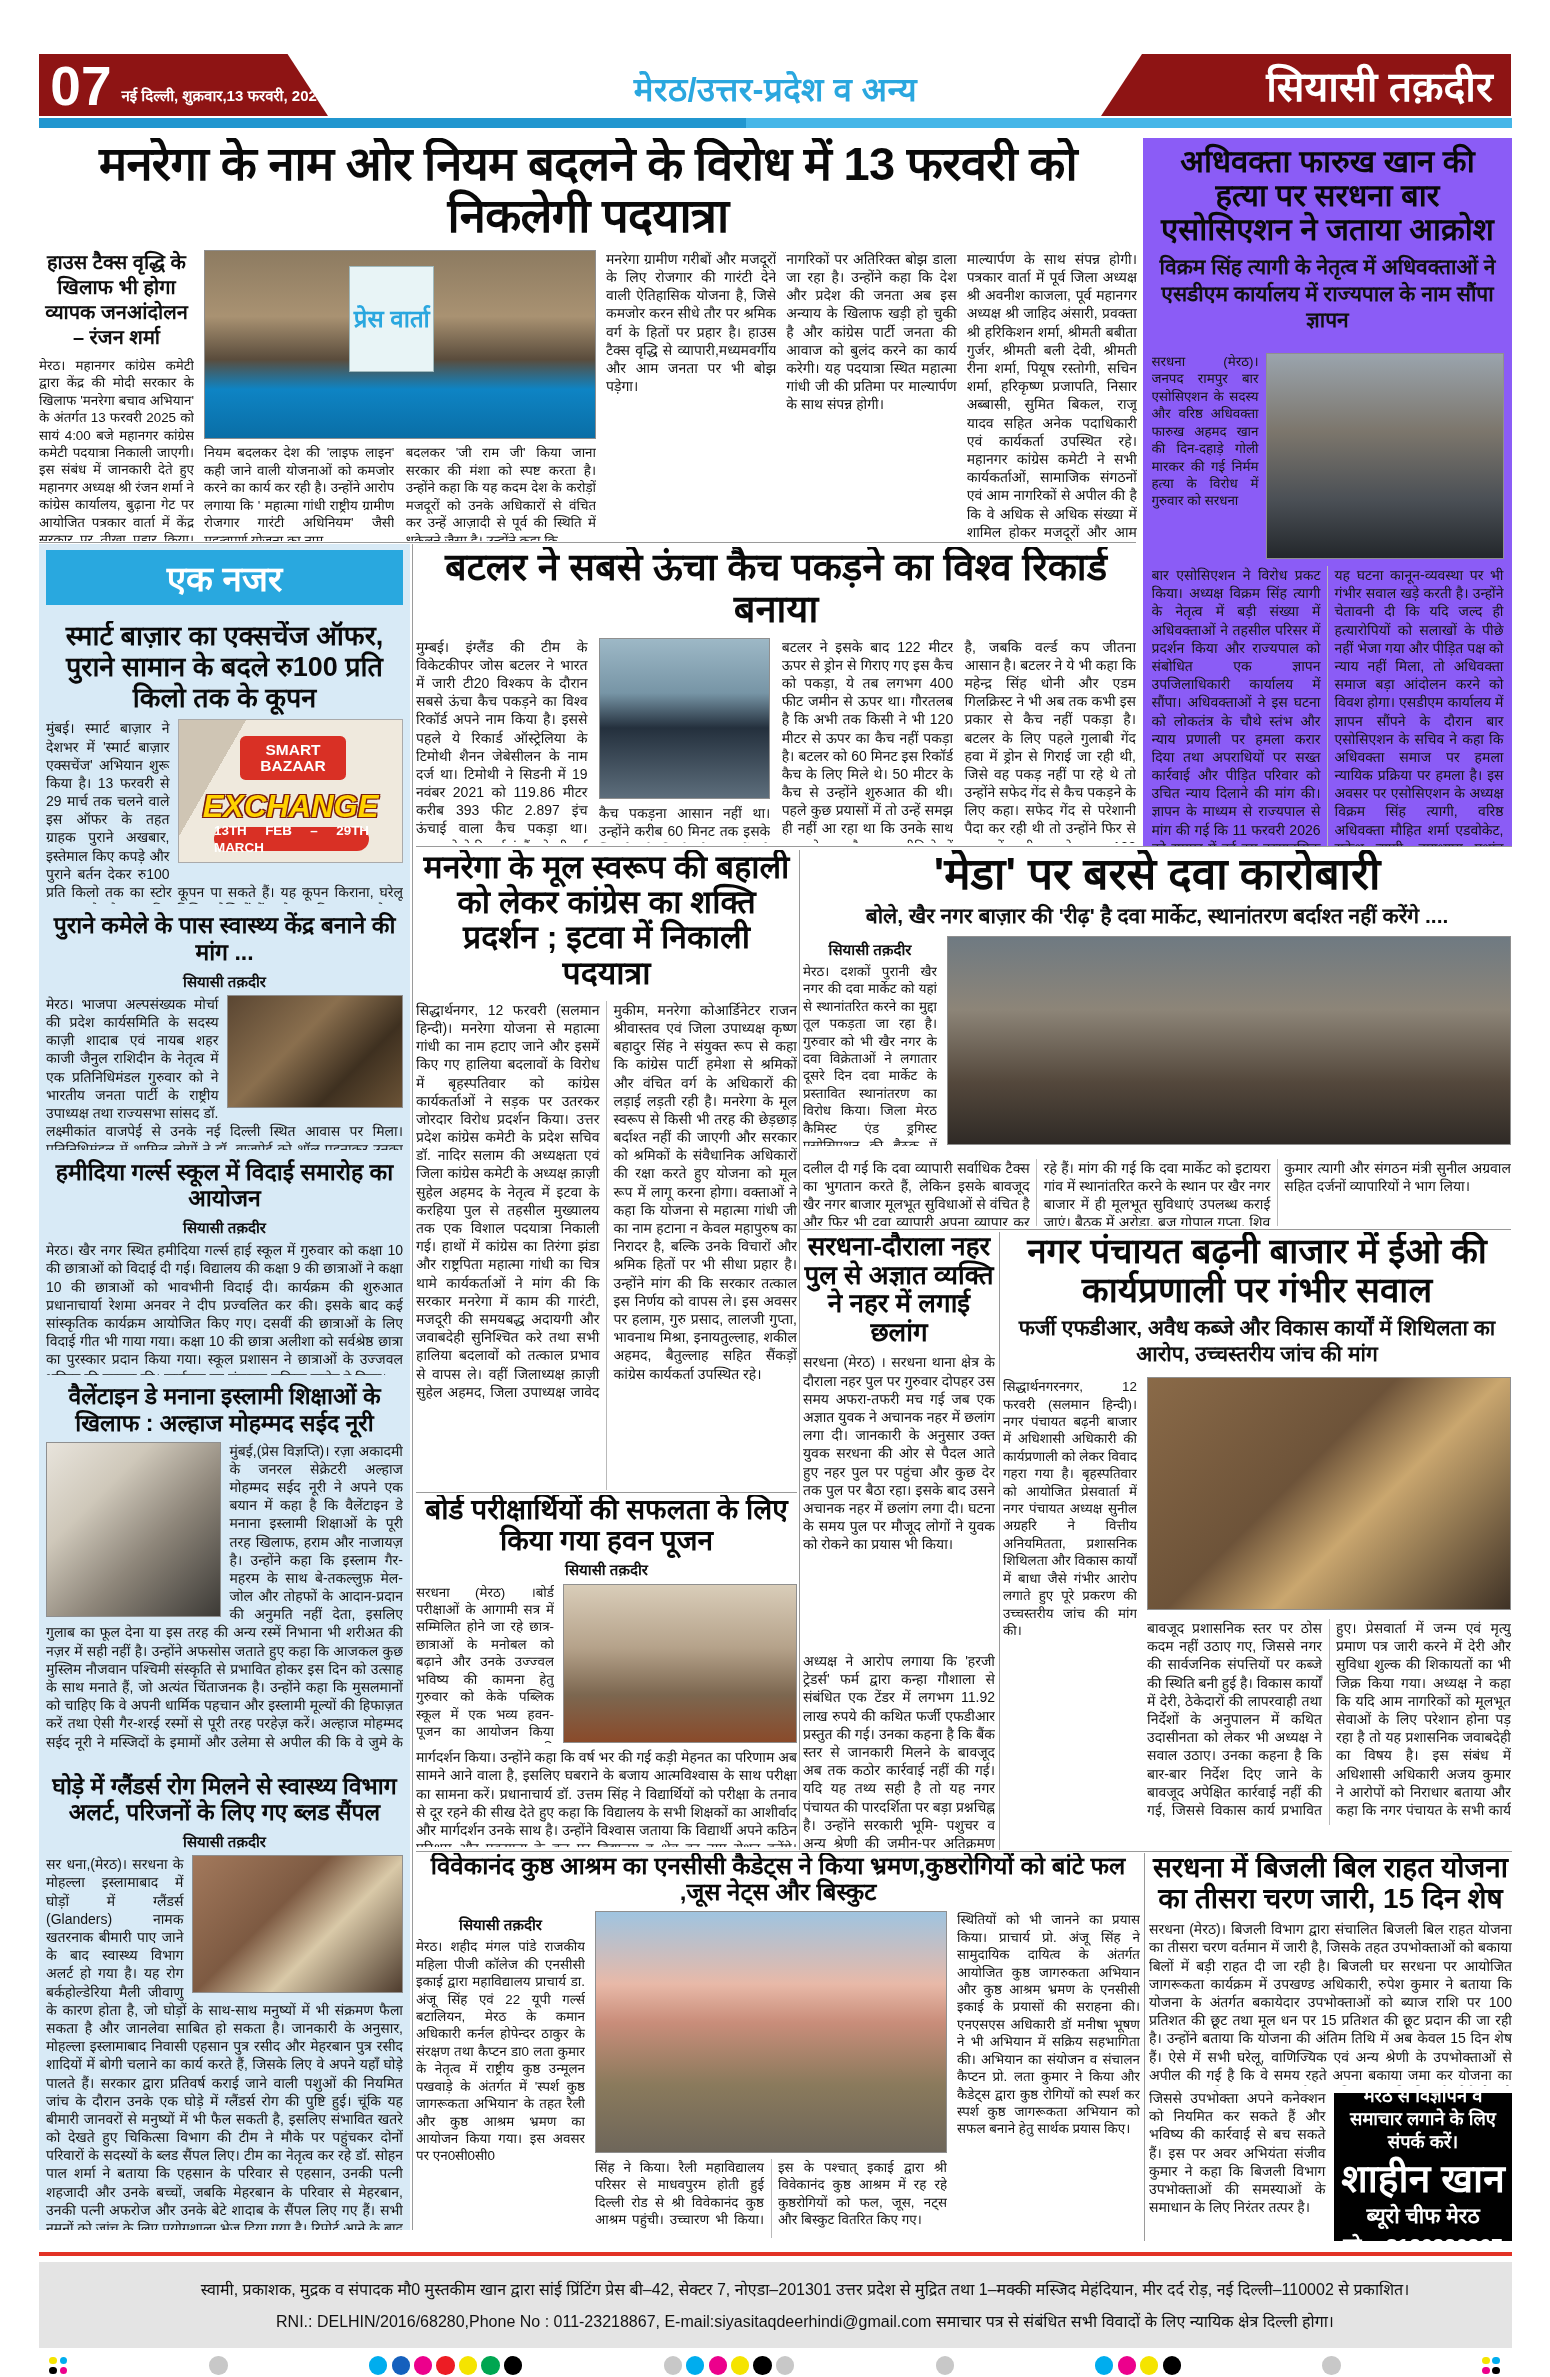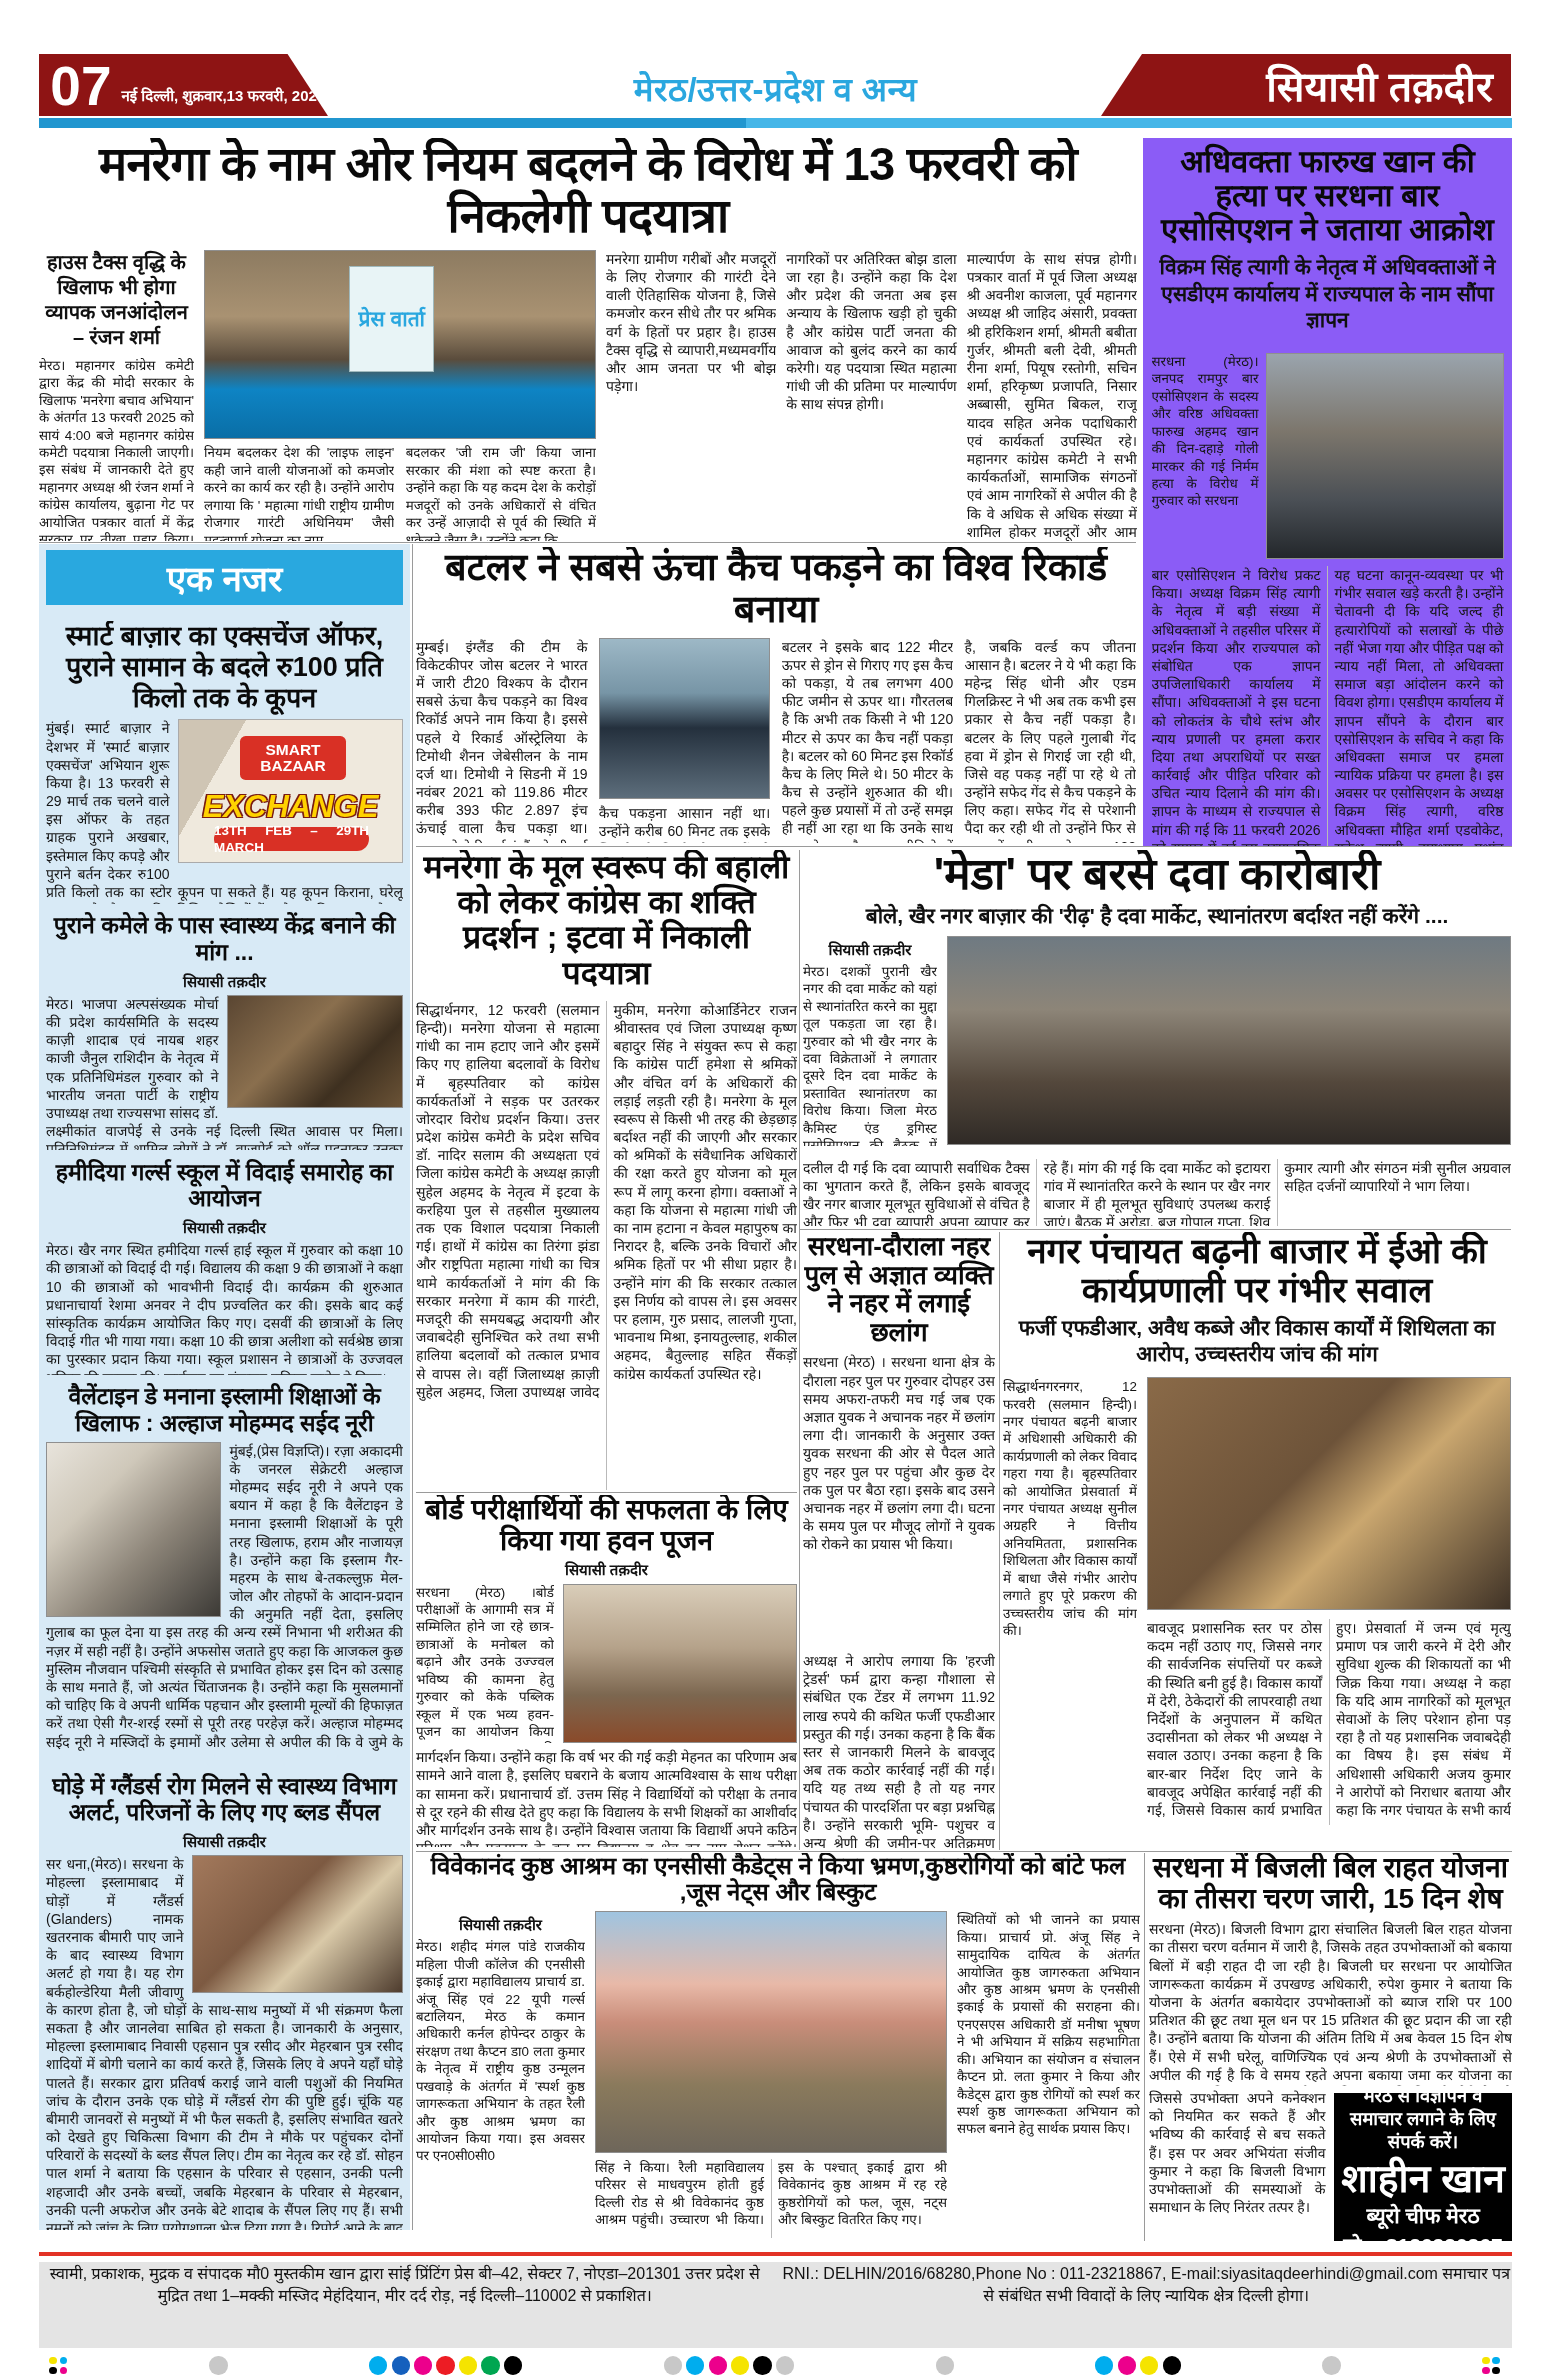--- a/index.html
+++ b/index.html
@@ -32,21 +32,21 @@
   
   .top-story{left:39px;top:138px;width:1098px;height:403px}
   .top-story .headline{font-size:47px;letter-spacing:-0.7px}
   .top-row{display:flex;gap:10px;margin-top:8.5px;height:323px}
   .ts-c1{width:155px;flex-shrink:0}
   .ts-c1 .subhead{font-size:20px;margin-bottom:7px}
   .ts-mid{width:392px;flex-shrink:0;display:flex;flex-direction:column;gap:5.6px}
   .ts-photo{height:189px;background:linear-gradient(180deg,#8d7b61 0%,#a99272 35%,#5a4c3c 58%,#0e84c4 74%,#0a6ea6 100%)}
   .ts-photo .banner{position:absolute;left:37%;top:8%;width:85px;height:106px;background:#e8f4f6;border:0.7px solid #9fb9bd;
     display:flex;align-items:center;justify-content:center}
-  .ts-photo .banner span{color:#2aa7df;font-weight:900;font-size:21px;text-align:left;line-height:1.15}
+  .ts-photo .banner span{color:#2aa7df;font-weight:900;font-size:24px;text-align:left;line-height:1.15}
   .ts-mid-cols{display:flex;gap:11.3px;flex:1}
   .ts-mid-cols>div{flex:1}
   .ts-c{flex:1}
   
   .adv{left:1143px;top:138px;width:369px;height:709px;background:#8b5cf6;padding:7px 8.5px}
   .adv .headline{font-size:31px}
   .adv .subhead{font-size:21px;margin-top:7px}
   .adv-row{display:flex;gap:7px;margin-top:20px;height:206px}
   .adv-side{width:107px;flex-shrink:0}
   .adv-photo{flex:1;background:linear-gradient(180deg,#9aa4ad 0%,#7c766c 38%,#4a4f55 72%,#23272b 100%)}
@@ -121,22 +121,22 @@
   .bijli{left:1149px;top:1853px;width:363px;height:388px}
   .bijli .headline{font-size:28px;margin-bottom:5.6px}
   .contact-box{float:right;width:178px;height:158px;margin:4.2px 0 0 8.5px;background:#000;color:#fff;
     display:flex;flex-direction:column;align-items:center;justify-content:center;text-align:center;padding:5.6px}
   .contact-box .l1{font-size:18.3px;font-weight:800;line-height:1.25}
   .contact-box .nm{font-size:39px;font-weight:900;line-height:1.1;margin:4.2px 0 1.4px}
   .contact-box .rl{font-size:21px;font-weight:800}
   .contact-box .ph{font-size:21px;font-weight:800;margin-top:2.8px}
   
   .f-line{left:39px;top:2252px;width:1473px;height:4.2px;background:#e23226}
-  .f-box{left:39px;top:2262px;width:1473px;height:86px;background:#e4e4e4;display:flex;
-    align-items:flex-start;justify-content:center;gap:10px}
+  .f-box{left:39px;top:2262px;width:1473px;height:86px;background:#e4e4e4;display:flex;flex-direction:column;
+    align-items:flex-end;justify-content:center;gap:10px}
   .f-box div{font-size:16px;color:#111;text-align:center;width:96%}
   .dots{left:49px;top:2355px;width:1452px;height:21px;display:flex;justify-content:space-between;align-items:center}
   .dotg{display:flex;gap:4.2px;align-items:center}
   .dotg span{width:18.3px;height:18.3px;border-radius:50%;display:block}
   .dotg.small-quad{display:grid;grid-template-columns:8.5px 8.5px;gap:2.1px}
   .dotg.small-quad span{width:7.8px;height:7.8px}
 </style>
 </head>
 <body>
 

